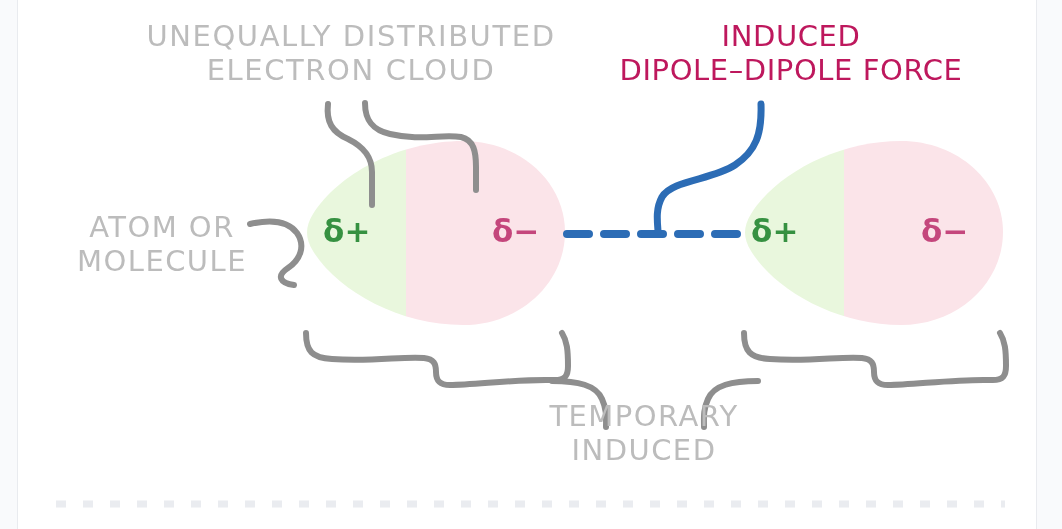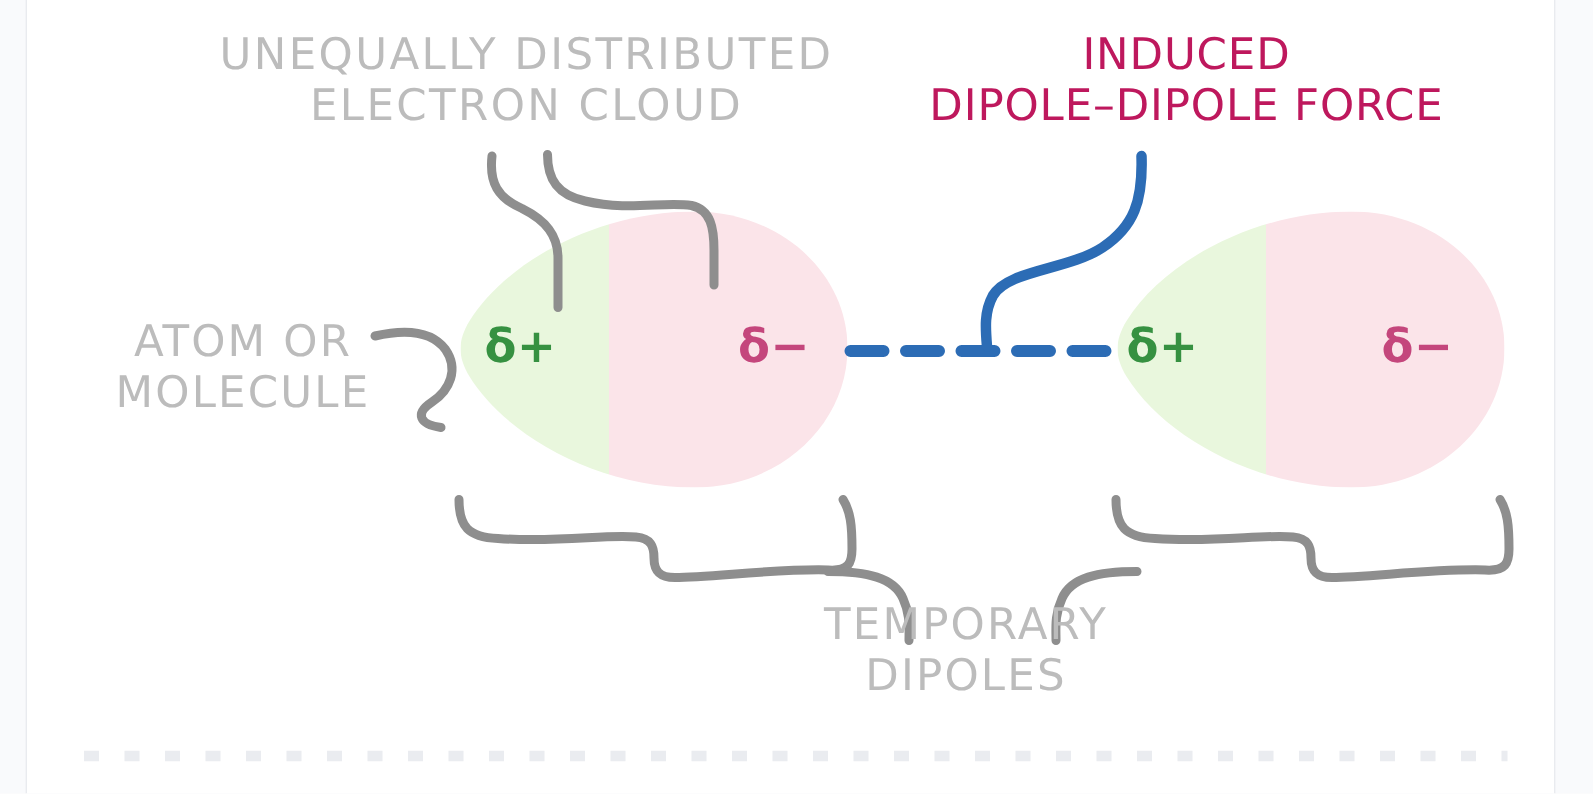--- a/index.html
+++ b/index.html
@@ -198,21 +198,21 @@
     <line x1="56" y1="504" x2="1005" y2="504" stroke="#eaecf0" stroke-width="7" stroke-dasharray="10 17" stroke-linecap="butt"></line>
   </svg>
 
   <div class="lbl" id="label-electron-cloud">UNEQUALLY DISTRIBUTED
 ELECTRON CLOUD</div>
 
   <div class="lbl" id="label-atom-or-molecule">ATOM OR
 MOLECULE</div>
 
   <div class="lbl" id="label-temporary-dipoles">TEMPORARY
-DIPOLES</div>
+INDUCED</div>
 
   <div class="lbl" id="label-induced-force">INDUCED
 DIPOLE–DIPOLE FORCE</div>
 
   <div class="delta delta-pos" id="delta-left-pos">δ+</div>
 
   <div class="delta delta-neg" id="delta-left-neg">δ−</div>
 
   <div class="delta delta-pos" id="delta-right-pos">δ+</div>
 

